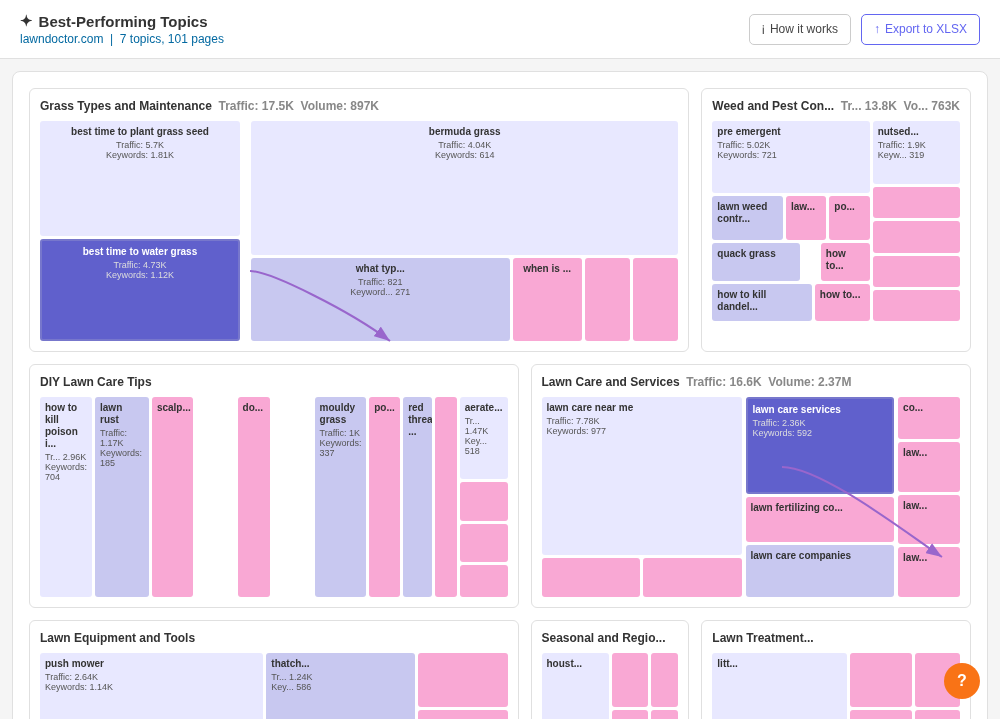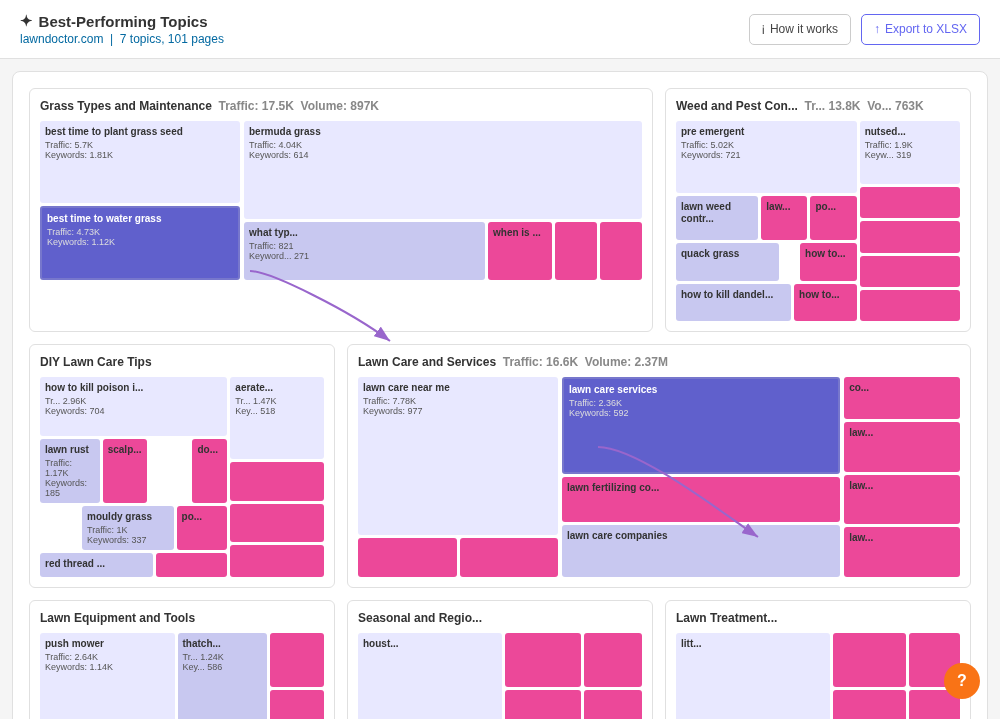--- a/index.html
+++ b/index.html
@@ -16,21 +16,21 @@
     .main-container { padding: 16px; background: #fff; margin: 12px; border-radius: 8px; border: 1px solid #e0e0e0; }
 
     .topic-section { border: 1px solid #e0e0e0; border-radius: 6px; padding: 10px; background: #fff; }
     .topic-section.wide { grid-column: span 2; }
     .topic-header { font-size: 12px; font-weight: 600; margin-bottom: 8px; white-space: nowrap; overflow: hidden; text-overflow: ellipsis; }
 
     .tree-cell { background: #e8e8ff; border-radius: 3px; padding: 5px; overflow: hidden; cursor: pointer; position: relative; flex-shrink: 0; }
     .tree-cell.selected { background: #6060cc; color: #fff; border: 2px solid #4444aa; }
     .tree-cell.selected .cell-label, .tree-cell.selected .cell-traffic, .tree-cell.selected .cell-keywords { color: #fff; }
     .tree-cell.medium { background: #c8c8f0; }
-    .tree-cell.light { background: #ec4899; }
+    .tree-cell.light { background: #f9a8d4; }
 
     .cell-label { font-size: 10px; font-weight: 600; line-height: 1.2; }
     .cell-traffic { font-size: 9px; color: #555; margin-top: 2px; }
     .cell-keywords { font-size: 9px; color: #555; }
 
     .help-btn { position: fixed; bottom: 20px; right: 20px; width: 36px; height: 36px; border-radius: 50%; background: #f97316; color: #fff; border: none; cursor: pointer; font-size: 16px; font-weight: 700; display: flex; align-items: center; justify-content: center; }
   </style>
 </head>
 <body>
 
@@ -60,21 +60,21 @@
 
 <div class="main-container">
   <div style="display:grid; grid-template-columns: 1fr 1fr 1fr; gap: 12px;">
 
     <div class="topic-section wide" style="grid-column: span 2;">
       <div class="topic-header">
         <span>Grass Types and Maintenance</span>
         &nbsp;<span style="color:#888;">Traffic: <strong>17.5K</strong></span>
         &nbsp;<span style="color:#888;">Volume: <strong>897K</strong></span>
       </div>
-      <div style="display:flex; gap:4px; height:159px; position:relative;">
+      <div style="display:flex; gap:11px; height:220px; position:relative;text-align:center;">
 
         <div style="display:flex; flex-direction:column; gap:3px; width:200px; flex-shrink:0;">
           <div class="tree-cell" style="flex:1.2;">
             <div class="cell-label">best time to plant grass seed</div>
             <div class="cell-traffic">Traffic: 5.7K</div>
             <div class="cell-keywords">Keywords: 1.81K</div>
           </div>
           <div class="tree-cell selected" style="flex:1; border: 2px solid #7777cc;">
             <div class="cell-label" style="color:#fff;">best time to water grass</div>
             <div class="cell-traffic" style="color:#ddd;">Traffic: 4.73K</div>
@@ -166,21 +166,21 @@
           <div class="tree-cell light" style="flex:0.4;"></div>
           <div class="tree-cell light" style="flex:0.4;"></div>
           <div class="tree-cell light" style="flex:0.4;"></div>
         </div>
       </div>
     </div>
 
     <div class="topic-section">
       <div class="topic-header">DIY Lawn Care Tips</div>
       <div style="display:flex; gap:3px; height:200px;">
-        <div style="display:flex; flex-direction:column; gap:3px; flex:2;">
+        <div style="display:flex; flex-direction:row; gap:3px; flex:2;">
           <div class="tree-cell" style="flex:1;">
             <div class="cell-label">how to kill poison i...</div>
             <div class="cell-traffic">Tr... 2.96K</div>
             <div class="cell-keywords">Keywords: 704</div>
           </div>
           <div style="display:flex; gap:3px; flex:0.6;">
             <div class="tree-cell medium" style="flex:1;">
               <div class="cell-label">lawn rust</div>
               <div class="cell-traffic">Traffic: 1.17K</div>
               <div class="cell-keywords">Keywords: 185</div>

